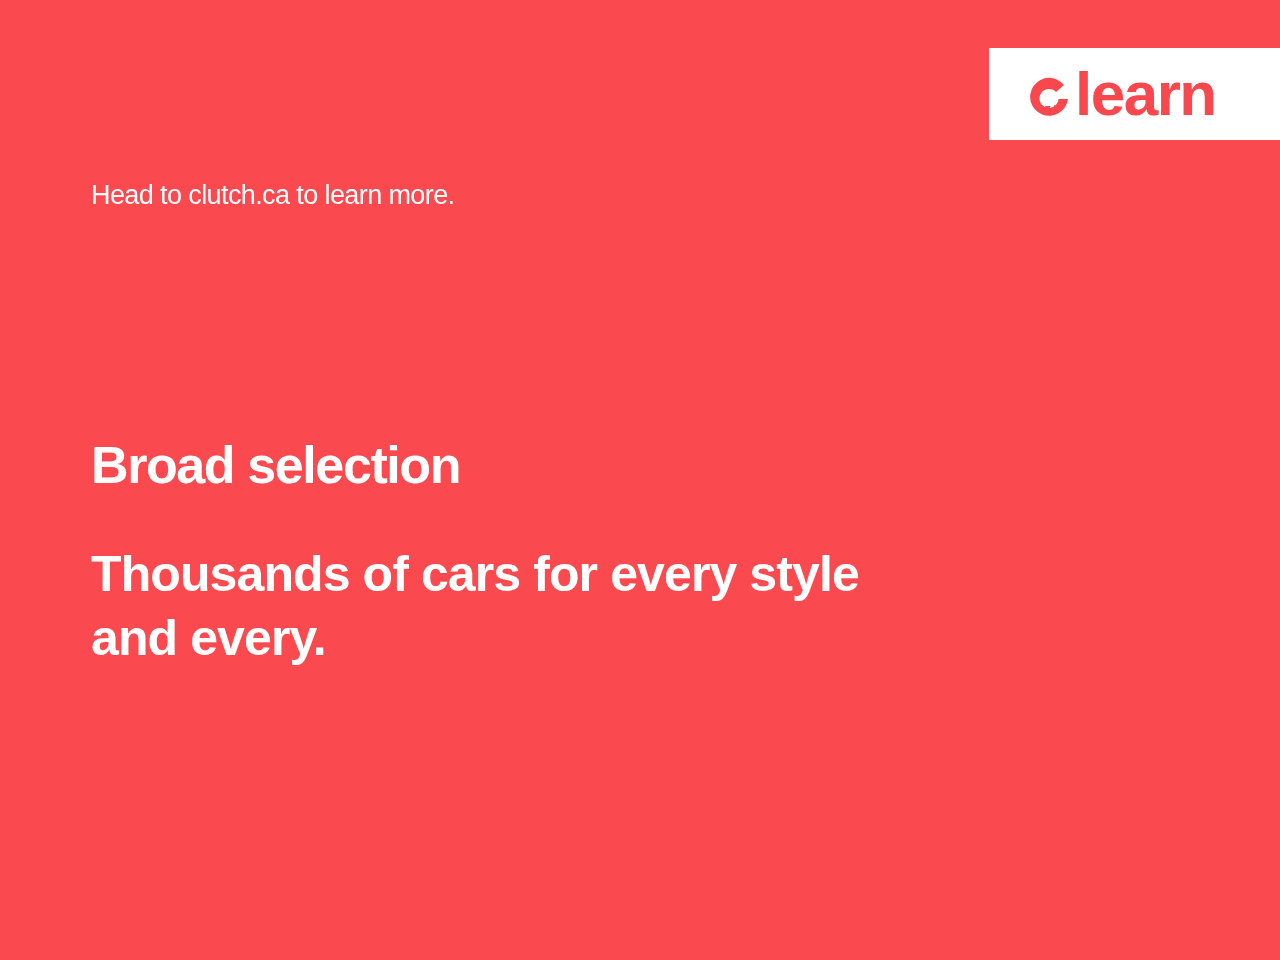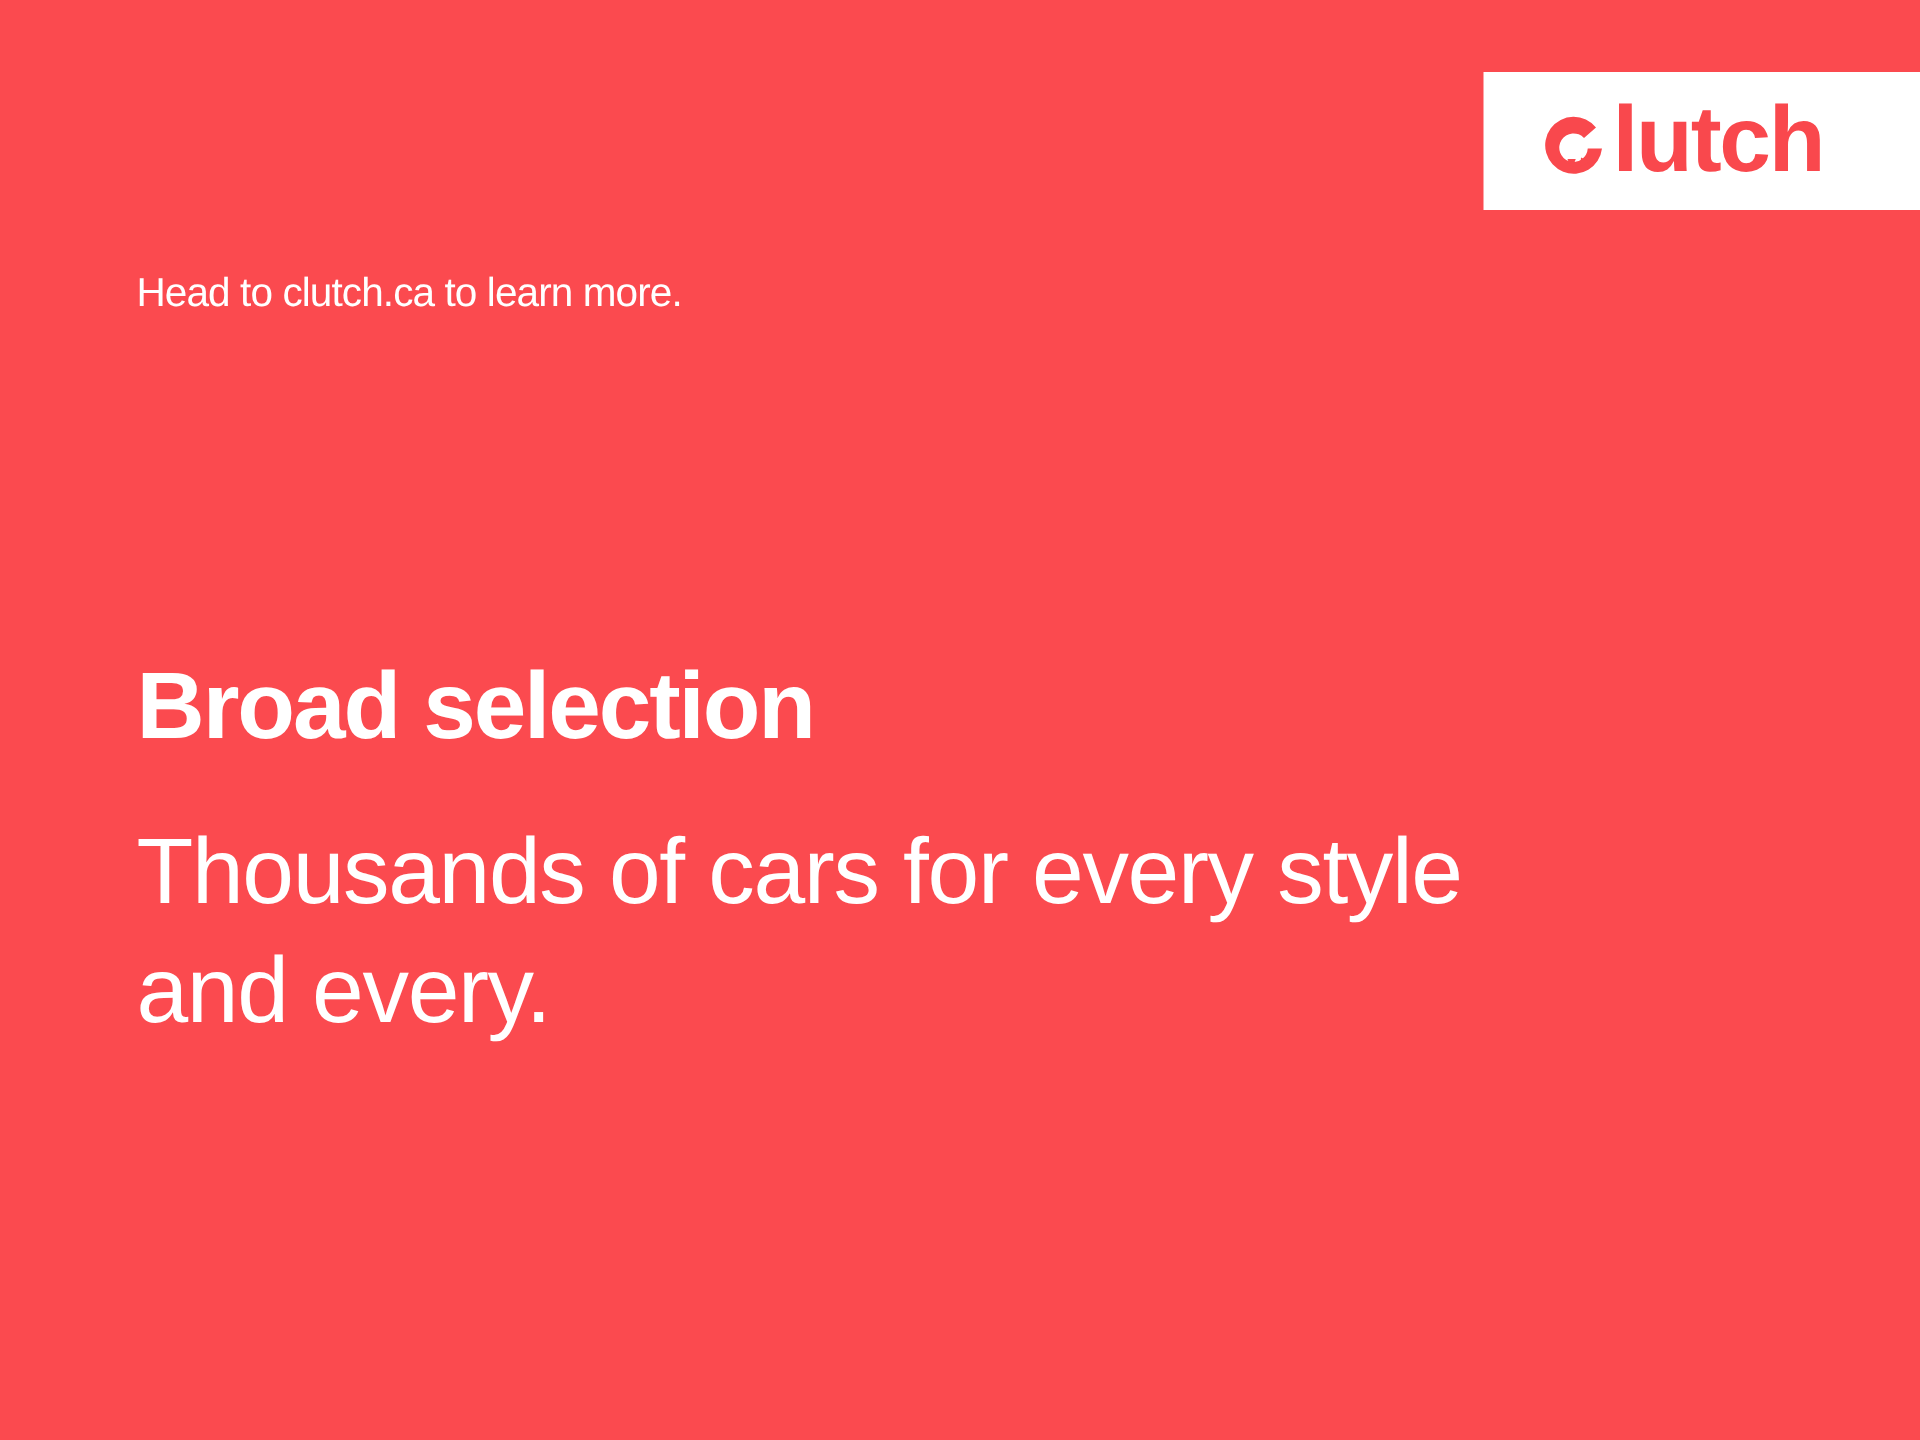--- a/index.html
+++ b/index.html
@@ -71,34 +71,34 @@
     color: #ffffff;
     letter-spacing: -0.6px;
     line-height: 1.15;
     white-space: nowrap;
   }
 
   #headline {
     position: absolute;
     left: 91px;
     top: 437px;
-    font-size: 63px;
+    font-size: 52px;
     font-weight: bold;
     color: #ffffff;
     letter-spacing: -1.4px;
     line-height: 1.1;
     white-space: nowrap;
   }
 
   #subhead {
     position: absolute;
     left: 91px;
     top: 542px;
-    font-size: 62px;
-    font-weight: 400;
+    font-size: 50px;
+    font-weight: 700;
     color: #ffffff;
     letter-spacing: -0.9px;
     line-height: 1.28;
     max-width: 960px;
   }
   #subhead .sub-line {
     display: block;
     white-space: nowrap;
   }
 </style>
@@ -116,21 +116,21 @@
                  A 38 38 0 1 0 86 56
                  L 67 56
                  A 19 19 0 1 1 62 42
                  Z" fill="#f9484d"></path>
 
         <path d="M 40 70 L 51 70 L 45.5 85 Z" fill="#f9484d"></path>
 
         <path d="M 58 68 L 70 74 L 57 80 Z" fill="#f9484d"></path>
       </svg>
 
-      <span id="logo-wordmark">lutch</span>
+      <span id="logo-wordmark">learn</span>
     </div>
   </div>
 
   <div id="eyebrow">Head to clutch.ca to learn more.</div>
 
   <div id="headline">Broad selection</div>
 
   <div id="subhead">
     <span class="sub-line">Thousands of cars for every style</span>
     <span class="sub-line">and every.</span>

